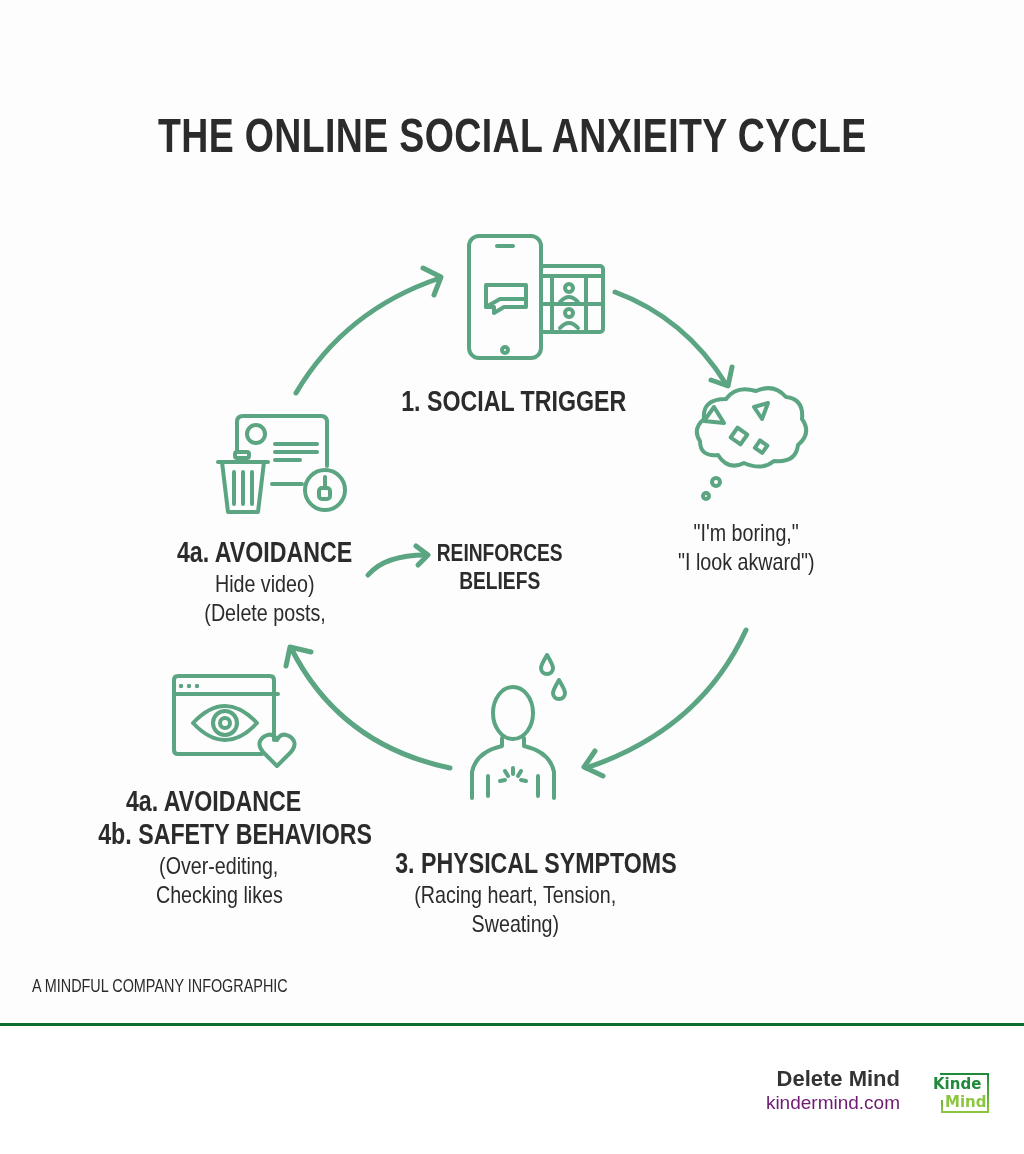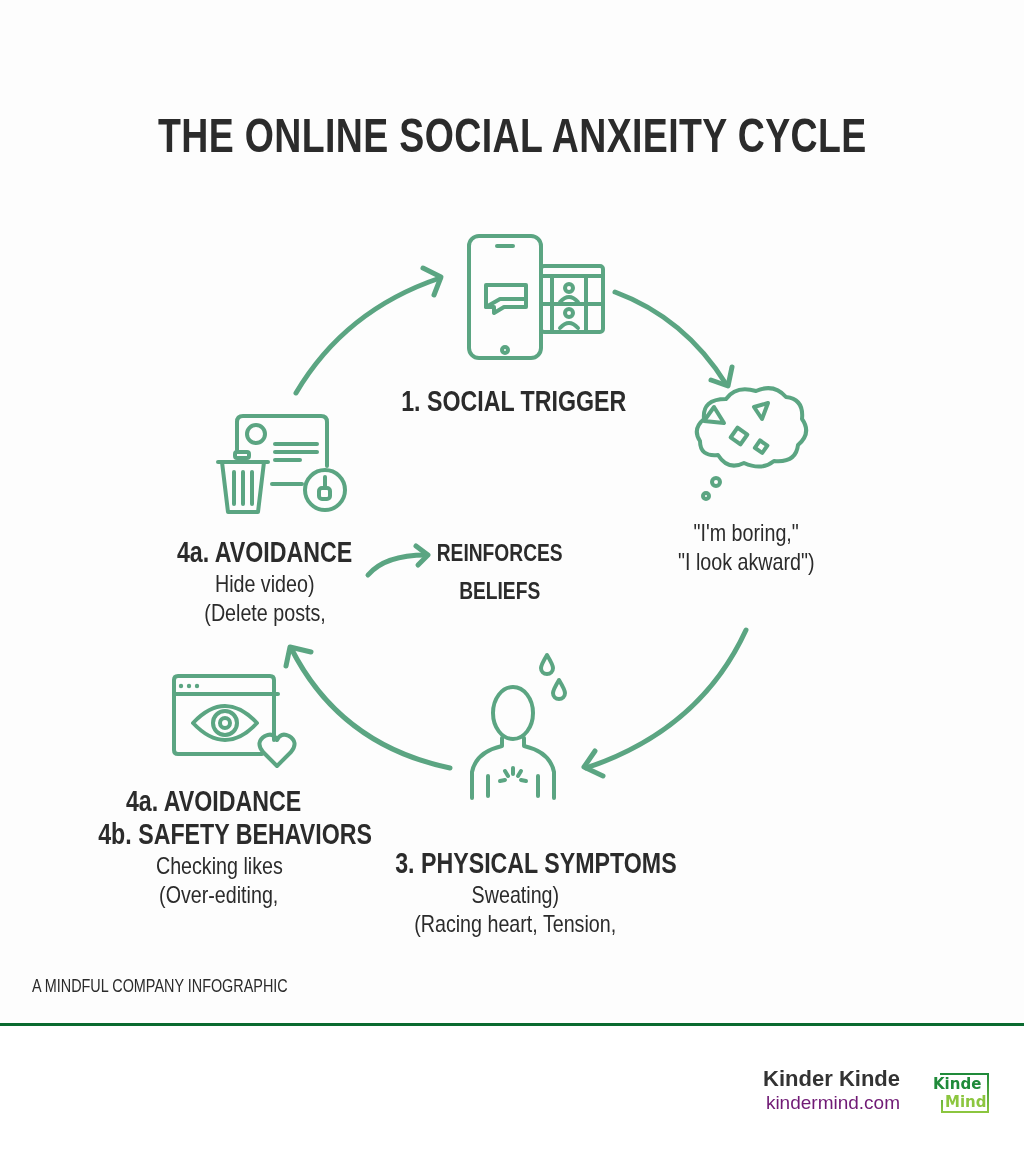--- a/index.html
+++ b/index.html
@@ -157,57 +157,57 @@
 <div class="label" style="left:596px; top:518px; width:300px;">
   <div class="sub">
     <span class="line"><span class="cond">"I'm boring,"</span></span>
     <span class="line"><span class="cond">"I look akward")</span></span>
   </div>
 </div>
 
 <div class="label" style="left:360px; top:815px; width:310px;margin-top:32px;">
   <div class="head"><span class="cond">3. PHYSICAL SYMPTOMS</span></div>
   <div class="sub">
+    <span class="line"><span class="cond">(Racing heart, Tension,</span></span>
     <span class="line"><span class="cond">Sweating)</span></span>
-    <span class="line"><span class="cond">(Racing heart, Tension,</span></span>
   </div>
 </div>
 
 <div class="label" style="left:64px; top:785px; width:300px;">
   <div class="head">
     <span class="line"><span class="cond">4a. AVOIDANCE</span></span>
     <span class="line"><span class="cond">4b. SAFETY BEHAVIORS</span></span>
   </div>
   <div class="sub" style="margin-left:10px;">
+    <span class="line"><span class="cond">(Over-editing,</span></span>
     <span class="line"><span class="cond">Checking likes</span></span>
-    <span class="line"><span class="cond">(Over-editing,</span></span>
   </div>
 </div>
 
 <div class="label" style="left:150px; top:536px; width:230px;">
   <div class="head"><span class="cond">4a. AVOIDANCE</span></div>
   <div class="sub">
     <span class="line"><span class="cond">Hide video)</span></span>
     <span class="line"><span class="cond">(Delete posts,</span></span>
   </div>
 </div>
 
 <div class="reinforce">
   <span class="line" style="display:block;"><span class="cond">REINFORCES</span></span>
-  <span class="line" style="display:block;margin-top:10px;"><span class="cond">BELIEFS</span></span>
+  <span class="line" style="display:block;"><span class="cond">BELIEFS</span></span>
 </div>
 
 <div class="footer-note">
   <span class="cond">A MINDFUL COMPANY INFOGRAPHIC</span>
 </div>
 
 <div class="divider"></div>
 
 <div class="brand">
-  <div class="brand-name">Kinder Kinde</div>
+  <div class="brand-name">Delete Mind</div>
   <div class="brand-url">kindermind.com</div>
 </div>
 
 <svg class="logo" viewBox="0 0 62 44">
   <defs>
     <linearGradient id="lg" x1="0" y1="0" x2="0" y2="1">
       <stop offset="0" stop-color="#1f8a3a"></stop>
       <stop offset="1" stop-color="#8cc63f"></stop>
     </linearGradient>
   </defs>

